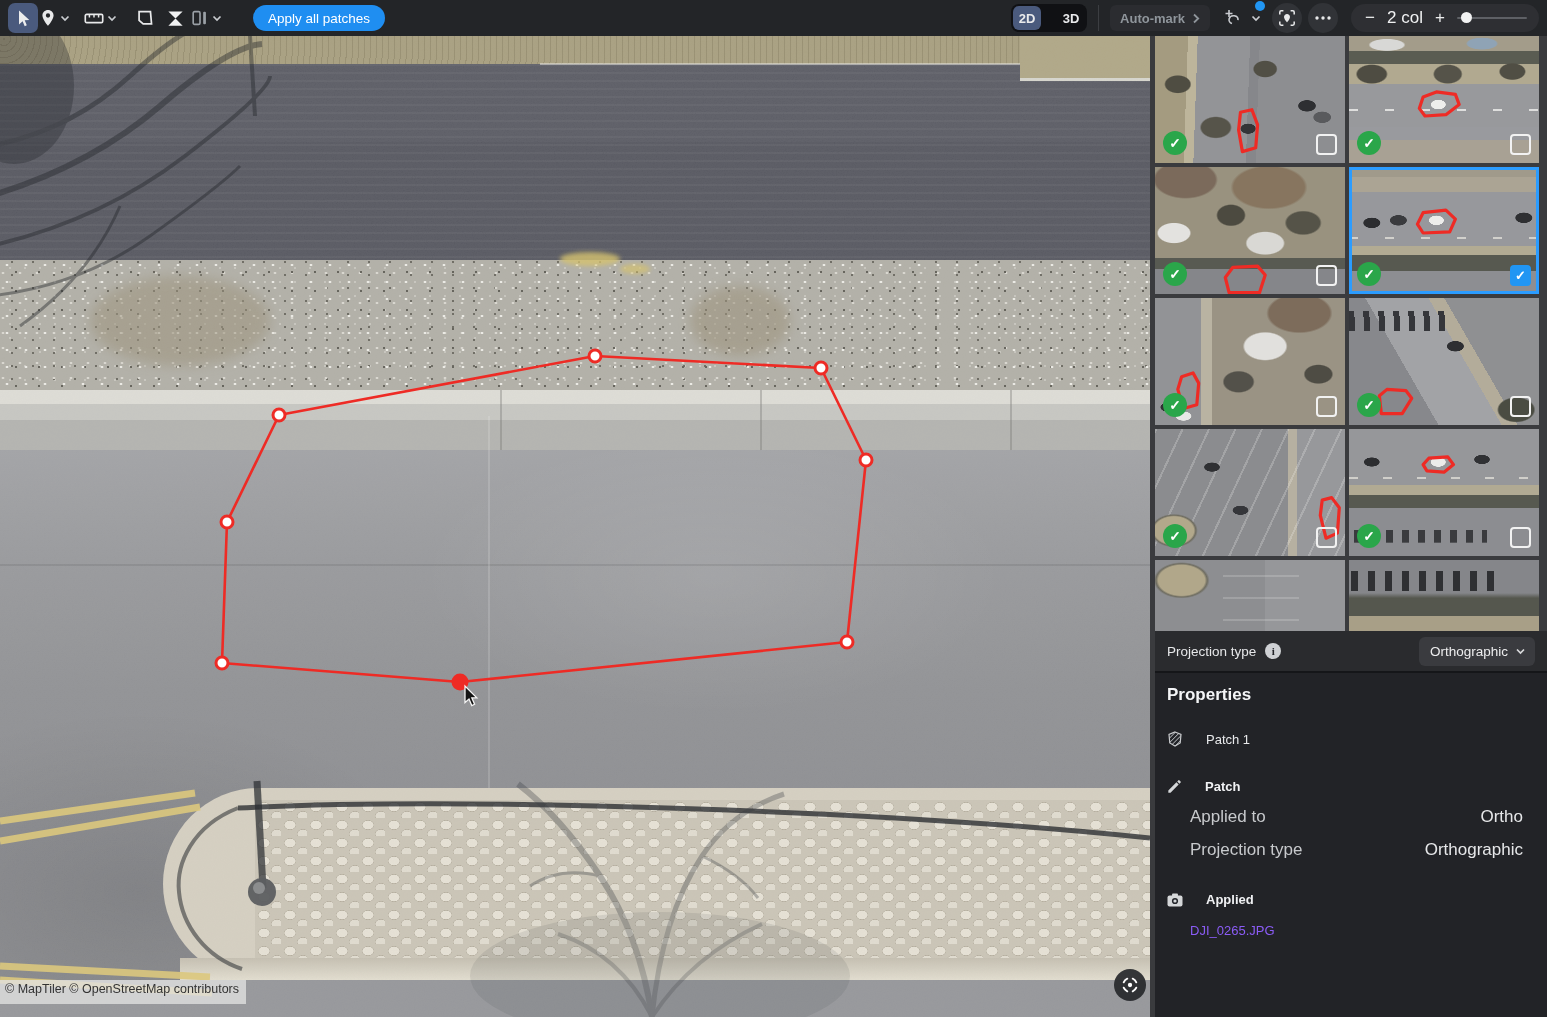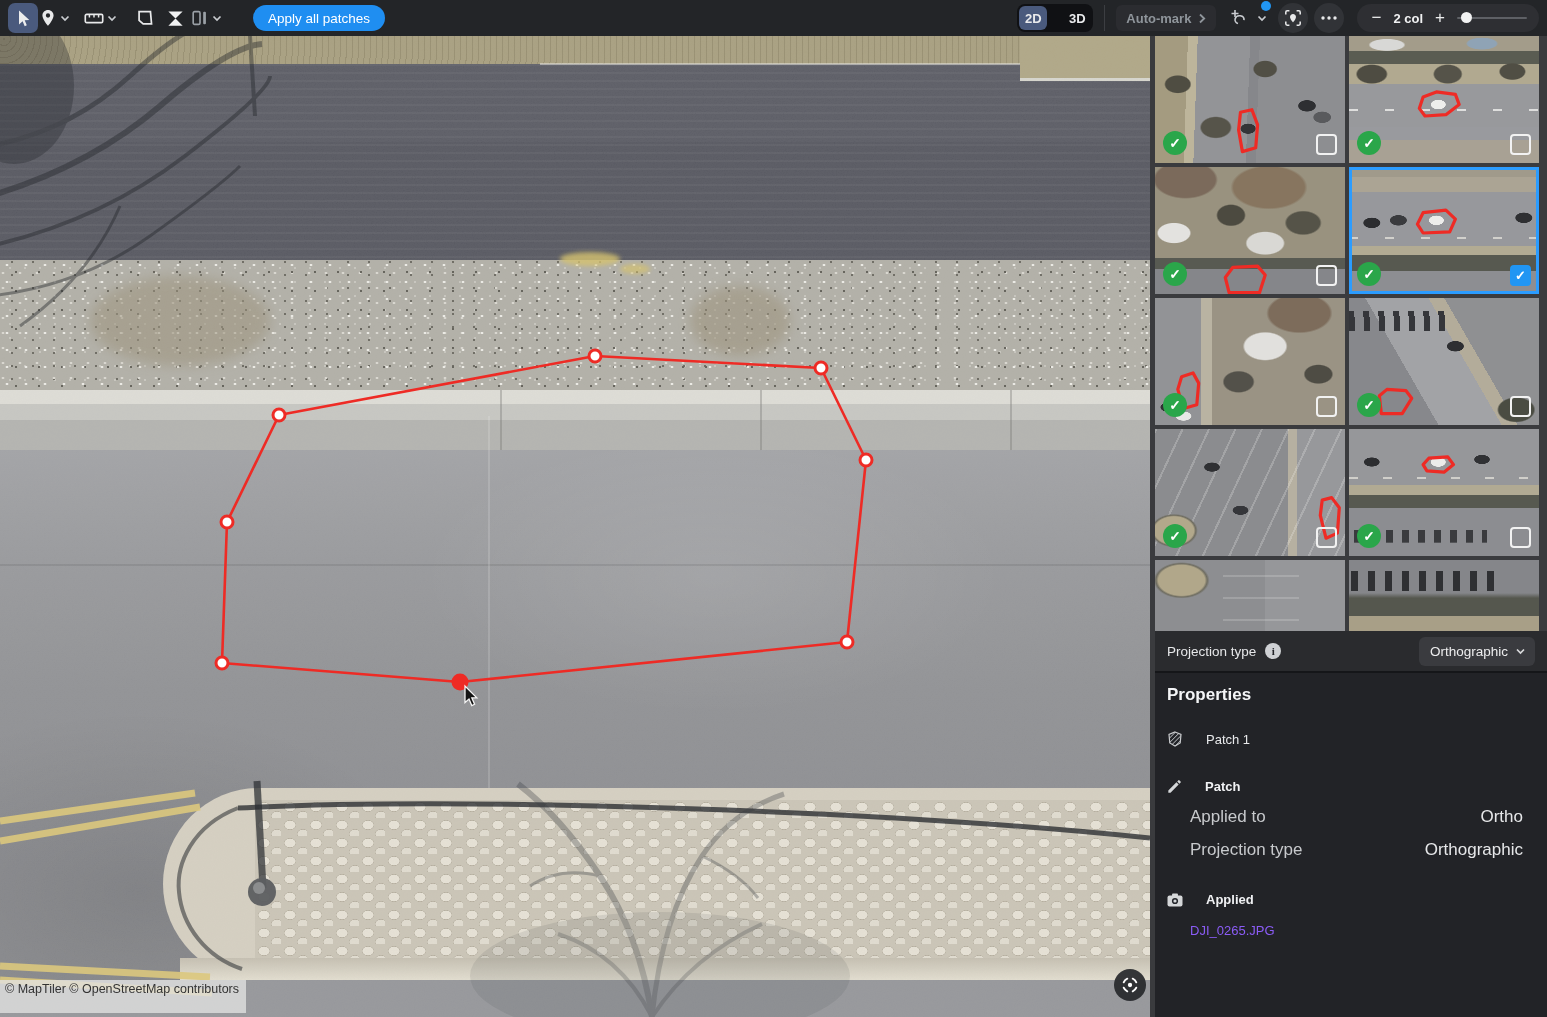--- a/index.html
+++ b/index.html
@@ -21,21 +21,21 @@
   #toggle2d3d .tg.on{background:#4a5a7d;}
   #bar-sep{width:1px;height:26px;background:#3c3e42;margin:0 11px;flex:0 0 auto;}
   #automark{display:flex;align-items:center;gap:7px;background:#2b2c30;border-radius:6px;height:26px;
     padding:0 10px;color:#8f959b;font-size:13px;font-weight:bold;flex:0 0 auto;}
   #linkgroup{position:relative;display:flex;align-items:center;margin:0 6px 0 12px;padding:4px 2px;flex:0 0 auto;}
   #linkgroup .dot{position:absolute;right:-2px;top:-3px;width:10px;height:10px;border-radius:50%;background:#2196f3;}
   .circbtn{width:30px;height:30px;border-radius:50%;background:#313337;display:flex;align-items:center;justify-content:center;margin:0 3px;flex:0 0 auto;}
   #zoompill{margin-left:10px;height:28px;border-radius:15px;background:#2e2f33;display:flex;align-items:center;
     padding:0 12px;gap:10px;flex:0 0 auto;}
   #zoompill .pm{color:#eceded;font-size:17px;width:14px;text-align:center;}
-  #zoompill .collabel{color:#f0f1f2;font-size:13px;white-space:nowrap;font-weight:bold;}
+  #zoompill .collabel{color:#f0f1f2;font-size:17px;white-space:nowrap;}
   #slider{position:relative;width:70px;height:14px;}
   #slider .track{position:absolute;left:0;right:0;top:6px;height:2px;background:#5e6065;border-radius:1px;}
   #slider .knob{position:absolute;left:4px;top:1px;width:11px;height:11px;border-radius:50%;background:#f2f2f2;}
 
   
   #canvas{position:absolute;left:0;top:36px;width:1150px;height:981px;overflow:hidden;background:#929396;}
   .lyr{position:absolute;}
   #band-tan{left:0;top:0;width:1150px;height:28px;
     background:repeating-radial-gradient(circle at 4px 3px,#978e6e 0 1px,transparent 1px 6px),#a89f7e;}
   #band-tan-r{left:1020px;top:0;width:130px;height:42px;background:#b0a785;border-bottom:3px solid #d9d8cf;}
@@ -68,21 +68,21 @@
     background:
       radial-gradient(9px 7px at 9px 7px,#e9e4d7 58%,#b3ac9b 66%,transparent 72%),
       radial-gradient(9px 7px at 22px 16px,#e3ded1 58%,#b3ac9b 66%,transparent 72%),
       #ccc6b7;
     background-size:26px 18px,26px 18px,auto;}
   #island-curb{left:180px;top:922px;width:970px;height:22px;background:linear-gradient(180deg,#c6c0b1,#e5e0d1);}
   #band-below{left:0;top:944px;width:1150px;height:37px;background:#95969a;}
   #grain{position:absolute;inset:0;opacity:.10;pointer-events:none;}
   #anno-svg{position:absolute;inset:0;z-index:5;}
   #attribution{position:absolute;left:0;top:944px;z-index:7;background:rgba(225,225,225,.78);color:#333;
-    font-size:12.5px;padding:2px 7px 17px 5px;}
+    font-size:12.5px;padding:2px 7px 8px 5px;}
   #locate-btn{position:absolute;left:1114px;top:933px;width:32px;height:32px;border-radius:50%;
     background:rgba(38,40,43,.92);display:flex;align-items:center;justify-content:center;z-index:7;}
 
   
   #panel{position:absolute;left:1150px;top:36px;width:397px;height:981px;background:#222327;
     border-left:5px solid #3a3b3e;box-sizing:border-box;}
   #thumbs{width:392px;height:595px;background:#3a3b3e;overflow:hidden;box-sizing:border-box;
     padding:0 8px 0 0;display:grid;grid-template-columns:190px 190px;gap:4px;grid-auto-rows:127px;}
   .thumb{position:relative;overflow:hidden;background:#8d8e91;}
   .thumb .photo{position:absolute;inset:0;}

